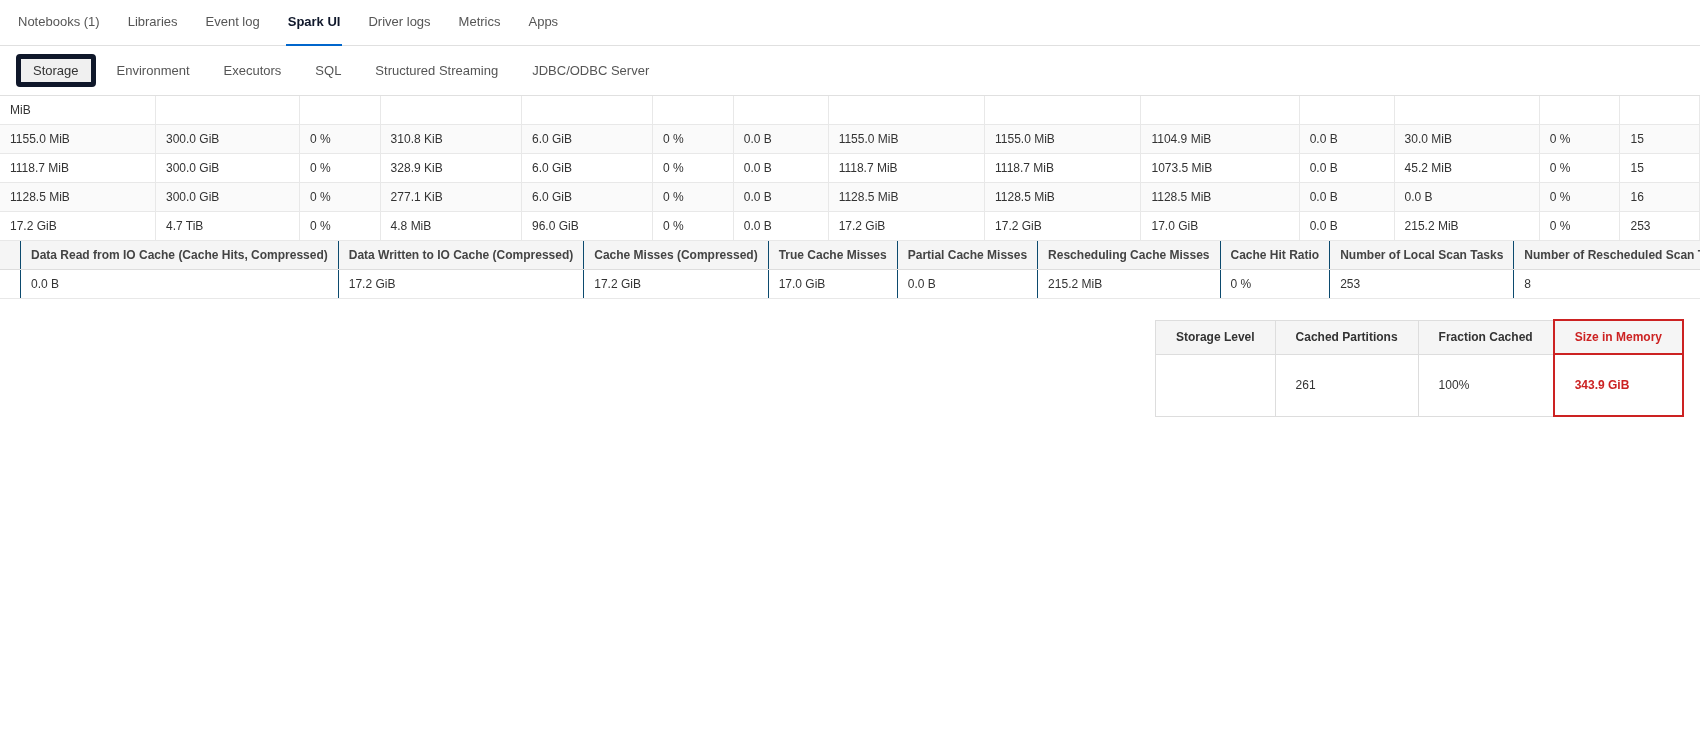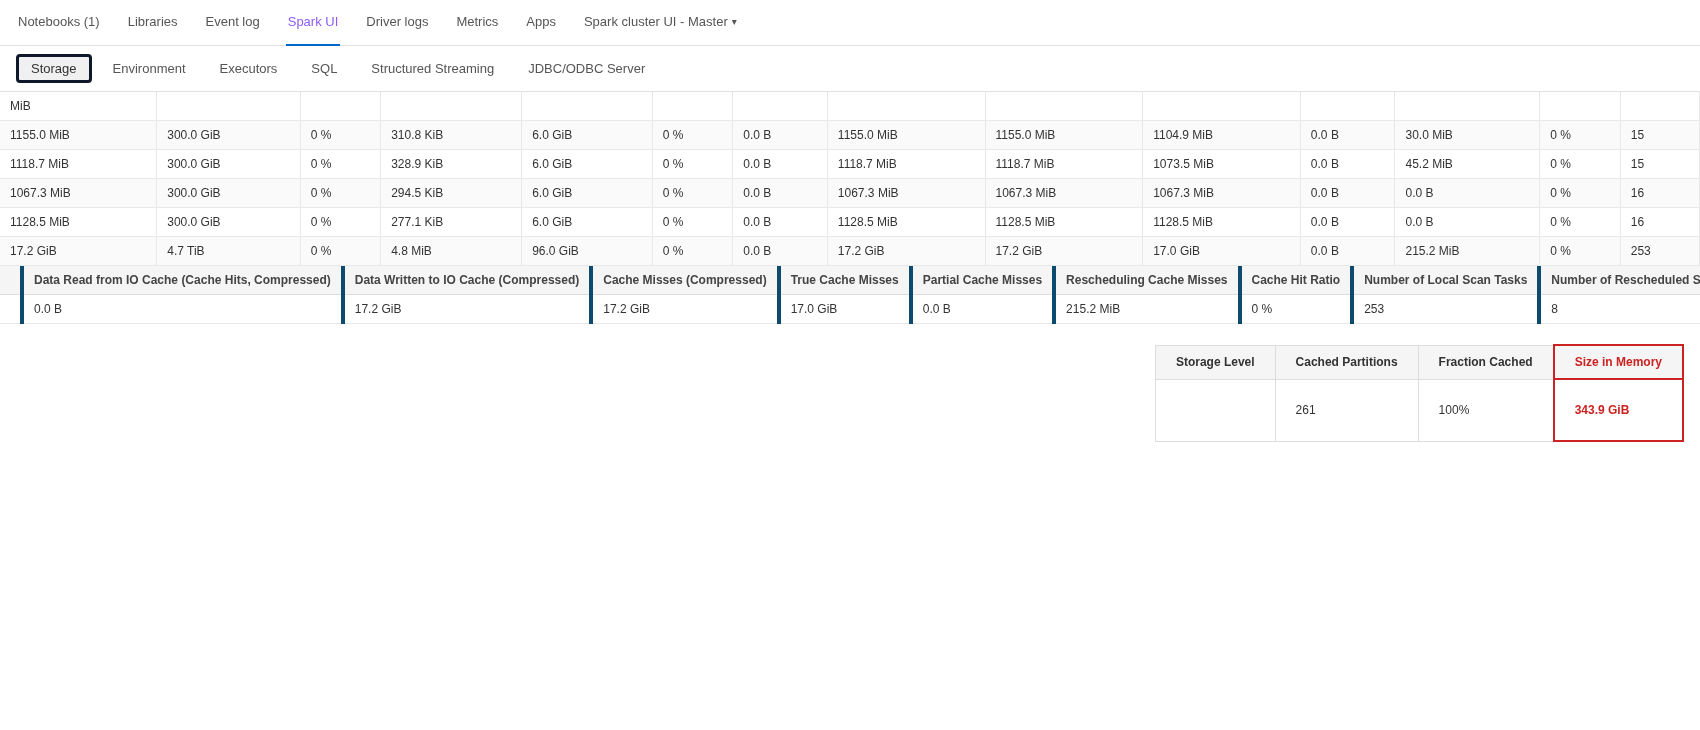--- a/index.html
+++ b/index.html
@@ -24,23 +24,23 @@
       color: #555;
       cursor: pointer;
       padding: 0 2px;
       height: 46px;
       display: flex;
       align-items: center;
       border-bottom: 2px solid transparent;
       white-space: nowrap;
     }
     .top-nav-item.active {
-      color: #8b5cf6;
+      color: #0f172a;
       border-bottom: 2px solid #0066cc;
-      font-weight: 400;
+      font-weight: 700;
     }
     .top-nav-item .dropdown-arrow {
       margin-left: 4px;
       font-size: 10px;
     }
 
     
     .sub-nav {
       display: flex;
       align-items: center;
@@ -51,21 +51,21 @@
     .sub-nav-item {
       font-size: 13px;
       color: #555;
       cursor: pointer;
       padding: 4px 12px;
       border-radius: 4px;
       border: 1px solid transparent;
     }
     .sub-nav-item.active {
       background: #f0f0f0;
-      border: 3px solid #0f172a;
+      border: 5px solid #0f172a;
       color: #333;
       font-weight: 500;
     }
 
     
     .main-content {
       padding: 0;
       overflow-x: auto;
     }
 
@@ -88,21 +88,21 @@
 
     
     .cache-info-table {
       width: 100%;
       border-collapse: collapse;
       font-size: 12px;
     }
     .cache-info-table td, .cache-info-table th {
       padding: 7px 10px;
       border-bottom: 1px solid #e8e8e8;
-      border-right: 4px solid #0c4a6e;
+      border-right: 1px solid #0c4a6e;
       white-space: nowrap;
       vertical-align: top;
     }
     .cache-info-table th {
       background: #f5f5f5;
       font-weight: 600;
       font-size: 12px;
       color: #444;
       border-bottom: 1px solid #ddd;
     }
@@ -134,24 +134,20 @@
 <div class="page-wrapper">
 
 <nav class="top-nav">
   <span class="top-nav-item">Notebooks (1)</span>
   <span class="top-nav-item">Libraries</span>
   <span class="top-nav-item">Event log</span>
   <span class="top-nav-item active">Spark UI</span>
   <span class="top-nav-item">Driver logs</span>
   <span class="top-nav-item">Metrics</span>
   <span class="top-nav-item">Apps</span>
-  <span class="top-nav-item">
-    <span>Spark cluster UI - Master</span>
-    <span class="dropdown-arrow">▾</span>
-  </span>
 </nav>
 
 <nav class="sub-nav">
   <span class="sub-nav-item active">Storage</span>
   <span class="sub-nav-item">Environment</span>
   <span class="sub-nav-item">Executors</span>
   <span class="sub-nav-item">SQL</span>
   <span class="sub-nav-item">Structured Streaming</span>
   <span class="sub-nav-item">JDBC/ODBC Server</span>
 </nav>
@@ -199,36 +195,20 @@
         <td>6.0 GiB</td>
         <td>0 %</td>
         <td>0.0 B</td>
         <td>1118.7 MiB</td>
         <td>1118.7 MiB</td>
         <td>1073.5 MiB</td>
         <td>0.0 B</td>
         <td>45.2 MiB</td>
         <td>0 %</td>
         <td>15</td>
-      </tr>
-      <tr>
-        <td>1067.3 MiB</td>
-        <td>300.0 GiB</td>
-        <td>0 %</td>
-        <td>294.5 KiB</td>
-        <td>6.0 GiB</td>
-        <td>0 %</td>
-        <td>0.0 B</td>
-        <td>1067.3 MiB</td>
-        <td>1067.3 MiB</td>
-        <td>1067.3 MiB</td>
-        <td>0.0 B</td>
-        <td>0.0 B</td>
-        <td>0 %</td>
-        <td>16</td>
       </tr>
       <tr>
         <td>1128.5 MiB</td>
         <td>300.0 GiB</td>
         <td>0 %</td>
         <td>277.1 KiB</td>
         <td>6.0 GiB</td>
         <td>0 %</td>
         <td>0.0 B</td>
         <td>1128.5 MiB</td>

